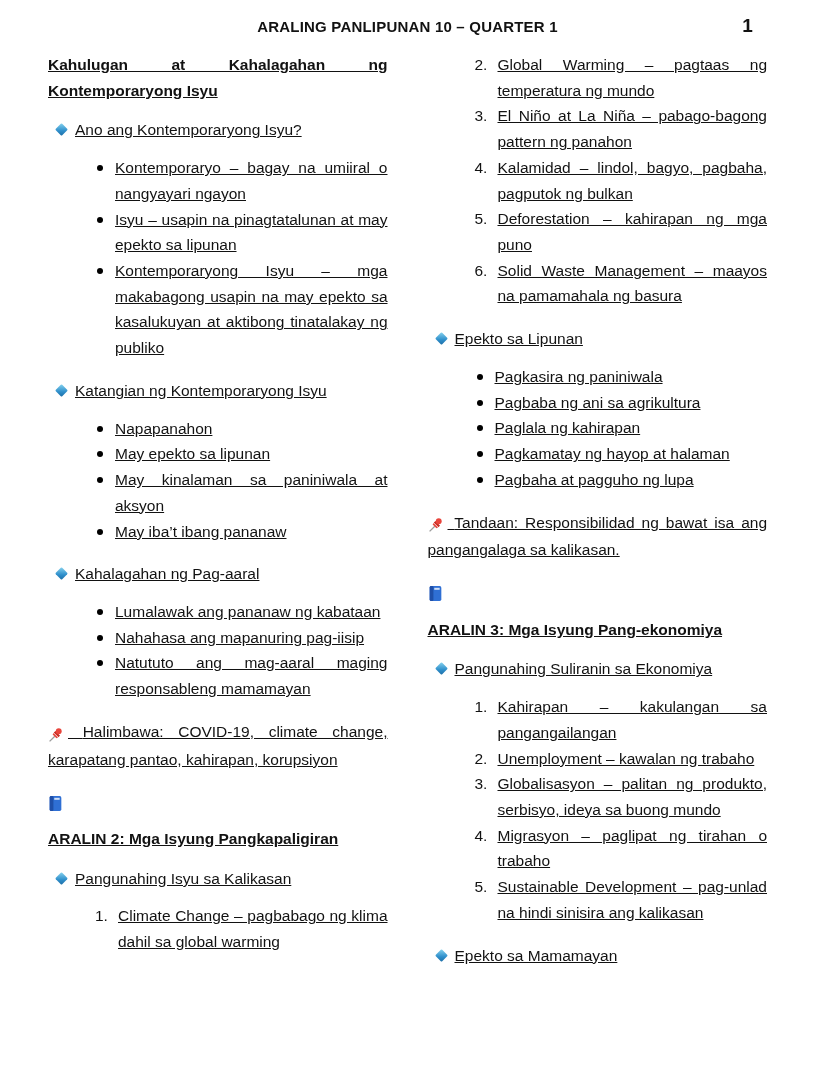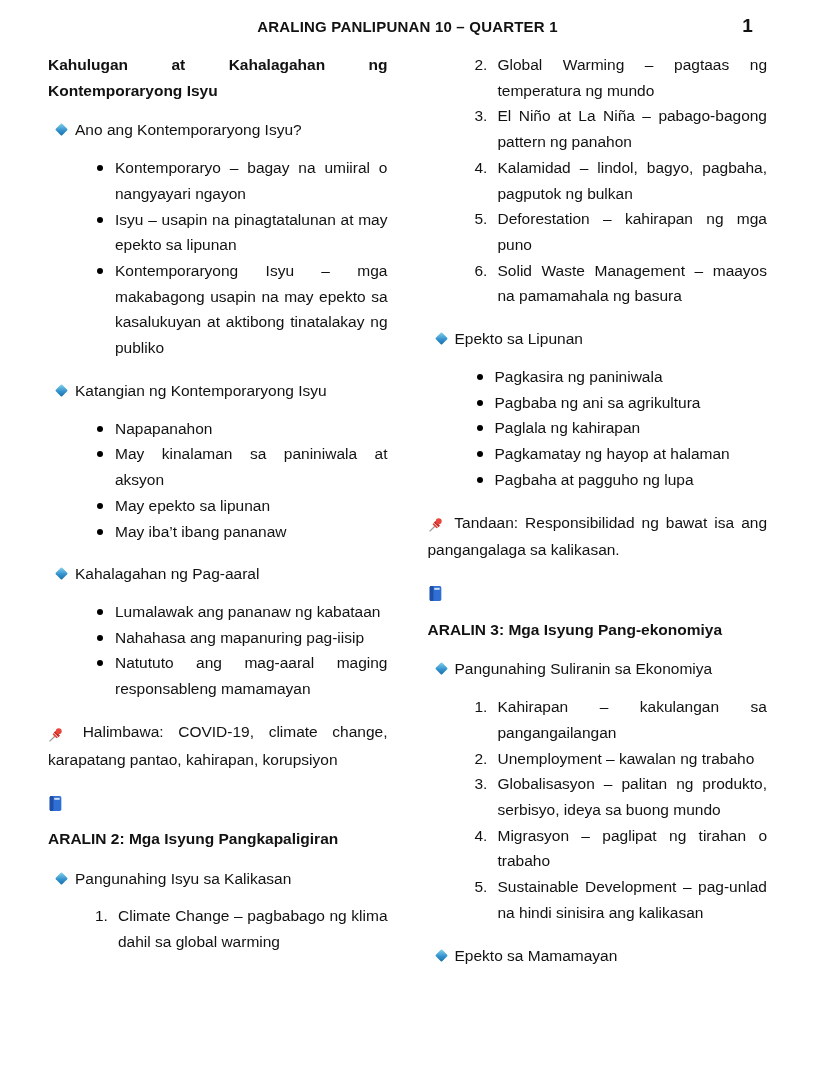--- a/index.html
+++ b/index.html
@@ -19,21 +19,21 @@
     font-size:15px;
     letter-spacing:.2px;
     margin-bottom:17px;
   }
   .page-number {
     position:absolute;
     right:14px; top:-3px;
     font-size:19px;
     font-weight:bold;
   }
-  .columns { display:flex; gap:40px; }
+  .columns { display:flex; gap:40px;text-decoration:underline; }
   .col {
     width:342px;
     font-size:15.5px;
     line-height:1.66;
     text-align:justify;
   }
   h2.heading {
     font-size:15.5px;
     font-weight:bold;
     text-align:justify;
@@ -84,22 +84,22 @@
         <h2 class="heading">Kahulugan at Kahalagahan ng Kontemporaryong Isyu</h2>
         <div class="diamond-item"><span class="diamond-marker"></span><span>Ano ang Kontemporaryong Isyu?</span></div>
         <ul class="bullet-list">
           <li class="bullet-item"><span class="dot"></span><span>Kontemporaryo – bagay na umiiral o nangyayari ngayon</span></li>
           <li class="bullet-item"><span class="dot"></span><span>Isyu – usapin na pinagtatalunan at may epekto sa lipunan</span></li>
           <li class="bullet-item"><span class="dot"></span><span>Kontemporaryong Isyu – mga makabagong usapin na may epekto sa kasalukuyan at aktibong tinatalakay ng publiko</span></li>
         </ul>
         <div class="diamond-item"><span class="diamond-marker"></span><span>Katangian ng Kontemporaryong Isyu</span></div>
         <ul class="bullet-list">
           <li class="bullet-item"><span class="dot"></span><span>Napapanahon</span></li>
+          <li class="bullet-item"><span class="dot"></span><span>May epekto sa lipunan</span></li>
           <li class="bullet-item"><span class="dot"></span><span>May kinalaman sa paniniwala at aksyon</span></li>
-          <li class="bullet-item"><span class="dot"></span><span>May epekto sa lipunan</span></li>
           <li class="bullet-item"><span class="dot"></span><span>May iba’t ibang pananaw</span></li>
         </ul>
         <div class="diamond-item"><span class="diamond-marker"></span><span>Kahalagahan ng Pag-aaral</span></div>
         <ul class="bullet-list">
           <li class="bullet-item"><span class="dot"></span><span>Lumalawak ang pananaw ng kabataan</span></li>
           <li class="bullet-item"><span class="dot"></span><span>Nahahasa ang mapanuring pag-iisip</span></li>
           <li class="bullet-item"><span class="dot"></span><span>Natututo ang mag-aaral maging responsableng mamamayan</span></li>
         </ul>
         <p class="note"><span class="inline-icon"><svg width="16" height="16" viewBox="0 0 20 20">
               <line x1="2" y1="18" x2="8.5" y2="11.5" stroke="#9b9b9b" stroke-width="1.6"></line>

